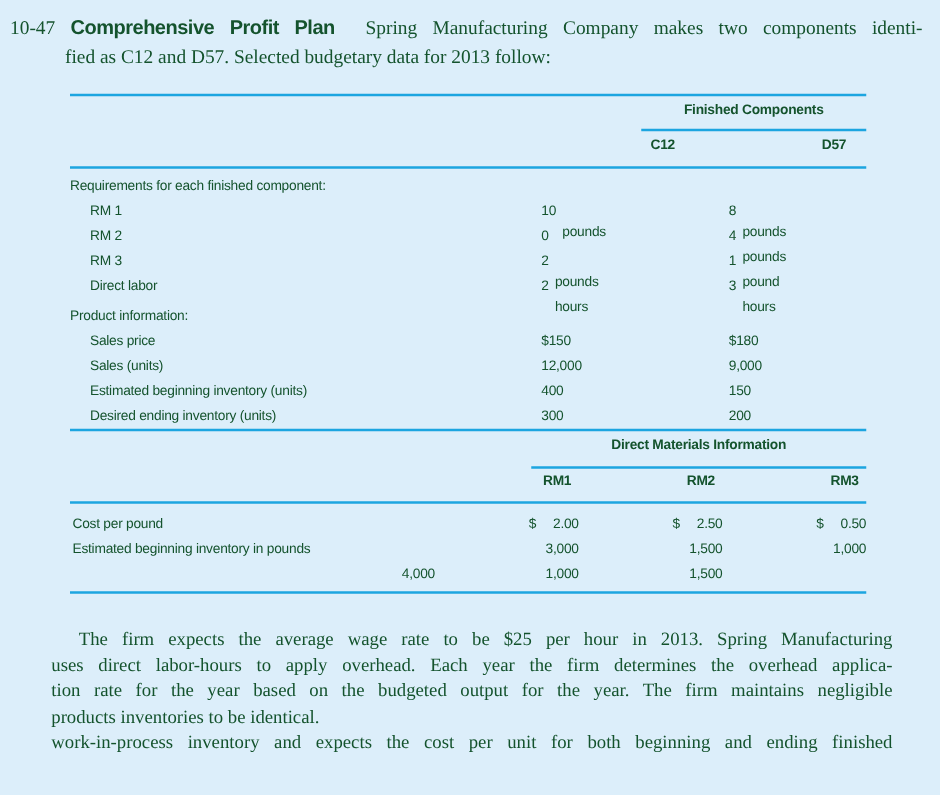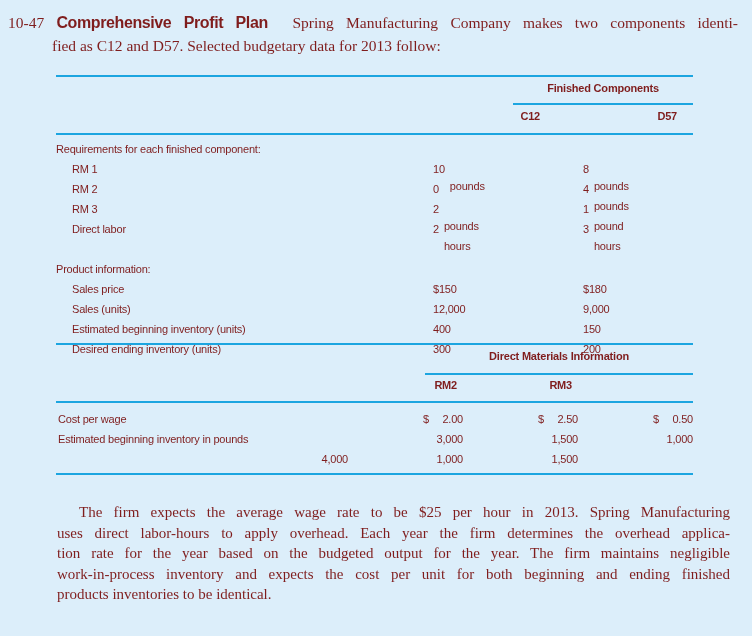--- a/index.html
+++ b/index.html
@@ -1,18 +1,18 @@
 <!DOCTYPE html>
 <html><head>
 <meta charset="utf-8">
 <style>
   html,body { margin:0; padding:0; }
   .page {
     position:relative; width:752px; height:636px;
-    background:#dceefa; color:#7f1d1d; overflow:hidden;
+    background:#dceefa; color:#14532d; overflow:hidden;
     font-family:"Liberation Sans", sans-serif;
   }
 
   
   .intro-line1 {
     position:absolute; left:8px; top:12px; width:730px;
     font-family:"Liberation Serif", serif; font-size:15.5px; line-height:22px;
     text-align:justify; text-align-last:justify; white-space:normal;
   }
   .pnum { font-family:"Liberation Serif", serif; }
@@ -40,34 +40,34 @@
   .t1 { top:75px; height:272px; }
   .t1 .colrow, .t1 .trow { grid-template-columns:1fr 150px 110px; }
   .t1 .hc-c12 { text-align:right; padding-right:23px; }
   .t1 .hc-d57 { text-align:right; padding-right:16px; }
   .val { display:flex; justify-content:flex-start; }
   .unit { display:inline-block; padding-left:5px; text-align:left;margin-top:17px; }
   .u-c12 { width:55px; }
   .u-d57 { width:52px; }
   .pr8  { padding-right:8px; }
   .pr15 { padding-right:15px; }
-  .mt4 { margin-top:20px; }
+  .mt4 { margin-top:4px; }
 
   
   .t2 { top:343px; height:133px; }
   .t2 .colrow, .t2 .trow { grid-template-columns:1fr 115px 115px 115px; }
   .t2 .hc { text-align:right; padding-right:6px; }
   .val2 { display:flex; justify-content:flex-end; }
   .mnum { display:inline-block; width:34px; text-align:right; }
   .t2 .lbl { padding-left:2px; }
 
   
   .para {
     position:absolute; left:41px; top:502px; width:673px;
-    font-family:"Liberation Serif", serif; font-size:15px; line-height:20.6px;margin-left:16px;
+    font-family:"Liberation Serif", serif; font-size:15px; line-height:20.6px;
   }
   .pline { text-align:justify; text-align-last:justify; }
   .pline.first { text-indent:22px; }
   .pline.last { text-align-last:left; }
 </style>
 </head>
 <body>
 
 <div class="page">
 
@@ -185,28 +185,29 @@
 
     <div class="rule" style="top:268px; left:0; width:637px;"></div>
   </div>
 
   <div class="tbl t2">
     <div class="ghead" style="top:7px; left:369px; width:268px;">Direct Materials Information</div>
     <div class="rule" style="top:30px; left:369px; width:268px;"></div>
 
     <div class="colrow" style="top:36px;">
       <div></div>
+      <div class="hc">RM1</div>
       <div class="hc">RM2</div>
       <div class="hc">RM3</div>
     </div>
     <div class="rule" style="top:58px; left:0; width:637px;"></div>
 
     <div class="rows" style="top:66px;">
       <div class="trow">
-        <div class="lbl">Cost per wage</div>
+        <div class="lbl">Cost per pound</div>
         <div class="val2">
             <span>$</span>
             <span class="mnum">2.00</span>
           </div>
         <div class="val2">
             <span>$</span>
             <span class="mnum">2.50</span>
           </div>
         <div class="val2">
             <span>$</span>
@@ -238,17 +239,17 @@
       </div>
     </div>
 
     <div class="rule" style="top:130px; left:0; width:637px;"></div>
   </div>
 
   <div class="para">
     <div class="pline first">The firm expects the average wage rate to be $25 per hour in 2013. Spring Manufacturing</div>
     <div class="pline">uses direct labor-hours to apply overhead. Each year the firm determines the overhead applica-</div>
     <div class="pline">tion rate for the year based on the budgeted output for the year. The firm maintains negligible</div>
+    <div class="pline last">products inventories to be identical.</div>
     <div class="pline">work-in-process inventory and expects the cost per unit for both beginning and ending finished</div>
-    <div class="pline last">products inventories to be identical.</div>
   </div>
 
 </div>
 
 </body></html>

